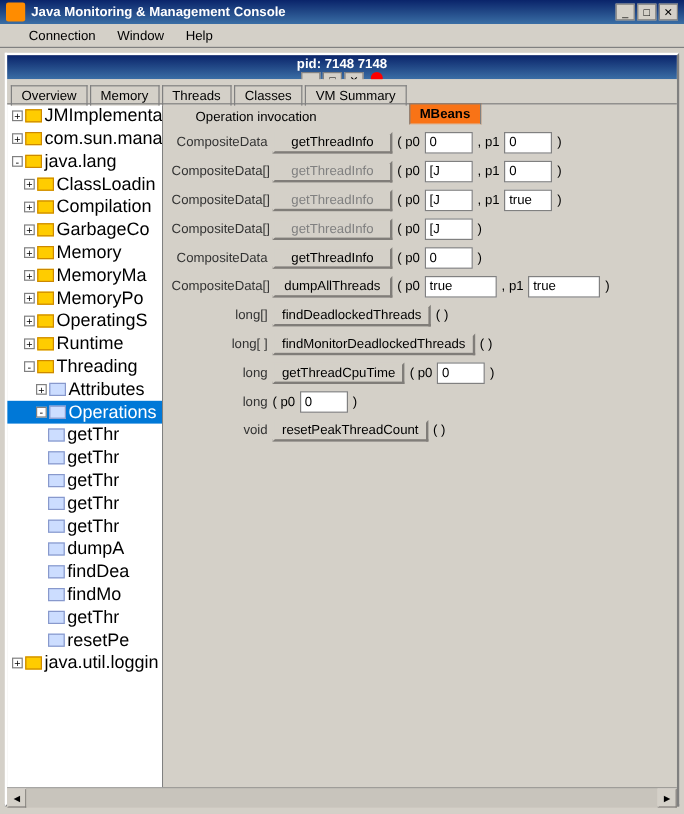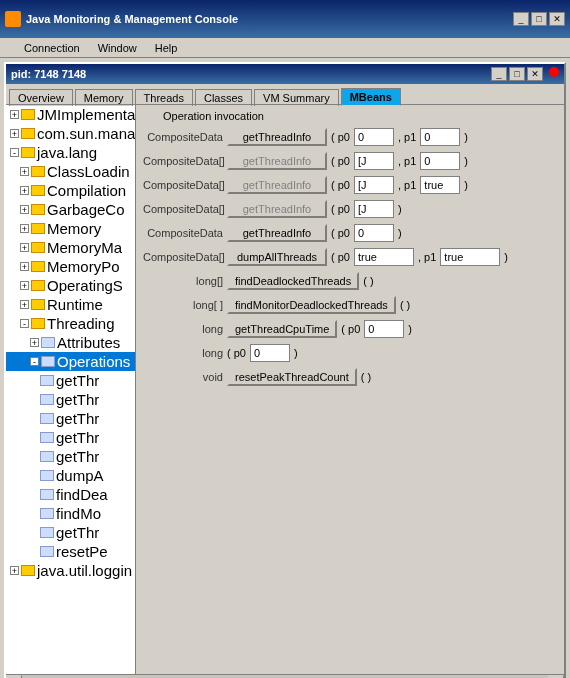--- a/index.html
+++ b/index.html
@@ -13,21 +13,21 @@
     }
 
     
     .title-bar {
       background: linear-gradient(to bottom, #0a246a, #3a6ea5);
       color: white;
       padding: 3px 5px;
       display: flex;
       justify-content: space-between;
       align-items: center;
-      height: 38px;
+      height: 20px;
     }
     .title-bar-text {
       font-size: 11px;
       font-weight: bold;
       display: flex;
       align-items: center;
       gap: 5px;
     }
     .title-bar-icon {
       width: 16px;
@@ -84,20 +84,21 @@
       background: #d4d0c8;
     }
     .inner-title-bar {
       background: linear-gradient(to bottom, #0a246a, #3a6ea5);
       color: white;
       padding: 2px 5px;
       display: flex;
       justify-content: space-between;
       align-items: center;
       height: 20px;
+      flex-direction: column;
     }
     .inner-title-text { font-size: 11px; font-weight: bold; }
     .inner-title-controls { display: flex; gap: 2px; }
 
     
     .tabs-row {
       background: #d4d0c8;
       display: flex;
       align-items: flex-end;
       padding: 3px 3px 0 3px;
@@ -108,25 +109,25 @@
       padding: 2px 8px;
       border: 1px solid #808080;
       border-bottom: none;
       background: #d4d0c8;
       cursor: pointer;
       font-size: 11px;
       position: relative;
       top: 1px;
     }
     .tab.active {
-      background: #0ea5e9;
+      background: #f97316;
       border-bottom: 1px solid #d4d0c8;
       font-weight: bold;
       z-index: 2;
-      top: 1px;
+      top: 17px;
     }
     .tabs-row::after {
       content: '';
       position: absolute;
       bottom: 0;
       left: 0;
       right: 0;
       height: 1px;
       background: #808080;
     }

